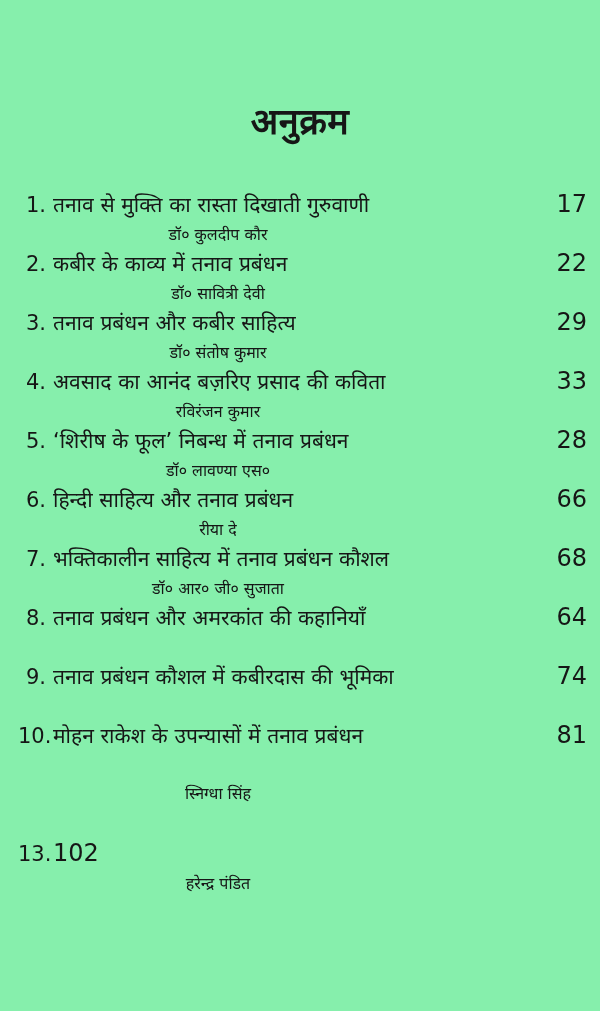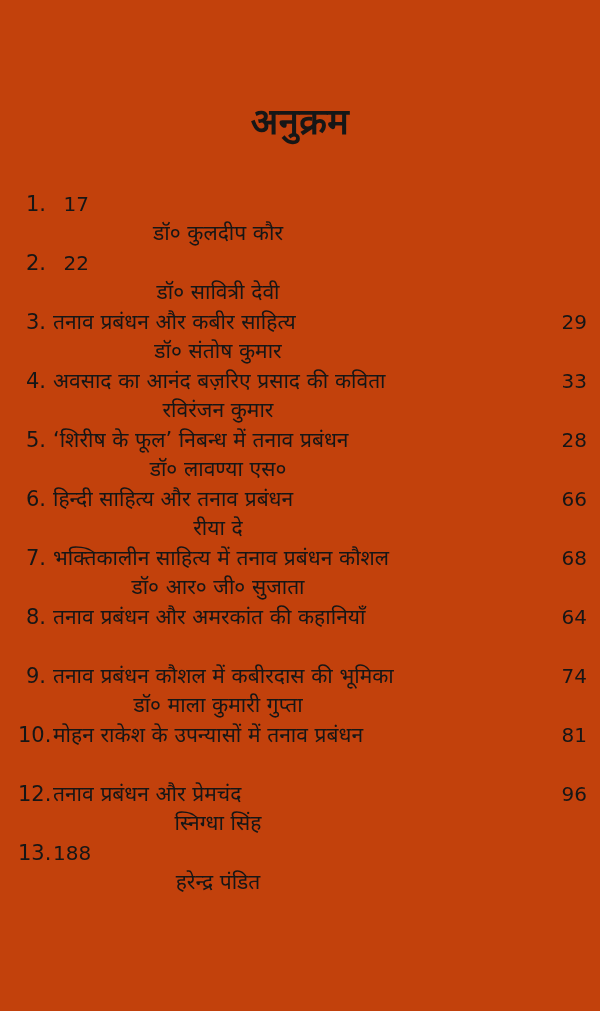--- a/index.html
+++ b/index.html
@@ -5,21 +5,21 @@
   html, body {
     margin: 0;
     padding: 0;
     background: #e8e8e8;
   }
   .page {
     position: relative;
     width: 600px;
     height: 1011px;
     margin: 0 auto;
-    background: #c2410c;
+    background: #86efac;
     color: #161616;
     font-family: "DejaVu Sans", sans-serif;
     overflow: hidden;
   }
   .doc-title {
     position: absolute;
     top: 96px;
     left: 0;
     width: 100%;
     text-align: center;
@@ -51,47 +51,49 @@
     margin-right: 7px;
   }
   .entry-title {
     flex: 1 1 auto;
     overflow: hidden;
   }
   .entry-page {
     flex: none;
     text-align: right;
     min-width: 36px;
-    font-size: 20px;
+    font-size: 24px;
   }
   .entry-author {
     width: 400px;
     text-align: center;
-    font-size: 21px;
+    font-size: 16px;
     line-height: 29px;
     white-space: nowrap;
   }
 </style>
 </head>
 <body>
 
 <div class="page">
   <h1 class="doc-title">अनुक्रम</h1>
   <div class="toc" id="toc-list">
   <div class="entry">
     <div class="entry-line">
       <span class="entry-num">1.</span>
+      <span class="entry-title">तनाव से मुक्ति का रास्ता दिखाती गुरुवाणी</span>
       <span class="entry-page">17</span>
     </div>
     <div class="entry-author">डॉ० कुलदीप कौर</div>
   </div>
 
   <div class="entry">
     <div class="entry-line">
       <span class="entry-num">2.</span>
+      <span class="entry-title">कबीर के काव्य में तनाव प्रबंधन</span>
       <span class="entry-page">22</span>
     </div>
     <div class="entry-author">डॉ० सावित्री देवी</div>
   </div>
 
   <div class="entry">
     <div class="entry-line">
       <span class="entry-num">3.</span>
       <span class="entry-title">तनाव प्रबंधन और कबीर साहित्य</span>
       <span class="entry-page">29</span>
@@ -142,42 +144,36 @@
       <span class="entry-page">64</span>
     </div>
   </div>
 
   <div class="entry">
     <div class="entry-line">
       <span class="entry-num">9.</span>
       <span class="entry-title">तनाव प्रबंधन कौशल में कबीरदास की भूमिका</span>
       <span class="entry-page">74</span>
     </div>
-    <div class="entry-author">डॉ० माला कुमारी गुप्ता</div>
   </div>
 
   <div class="entry">
     <div class="entry-line">
       <span class="entry-num">10.</span>
       <span class="entry-title">मोहन राकेश के उपन्यासों में तनाव प्रबंधन</span>
       <span class="entry-page">81</span>
     </div>
   </div>
 
 
   <div class="entry">
-    <div class="entry-line">
-      <span class="entry-num">12.</span>
-      <span class="entry-title">तनाव प्रबंधन और प्रेमचंद</span>
-      <span class="entry-page">96</span>
-    </div>
     <div class="entry-author">स्निग्धा सिंह</div>
   </div>
 
   <div class="entry">
     <div class="entry-line">
       <span class="entry-num">13.</span>
-      <span class="entry-page">188</span>
+      <span class="entry-page">102</span>
     </div>
     <div class="entry-author">हरेन्द्र पंडित</div>
   </div>
 </div>
 </div>
 
 </body></html>

